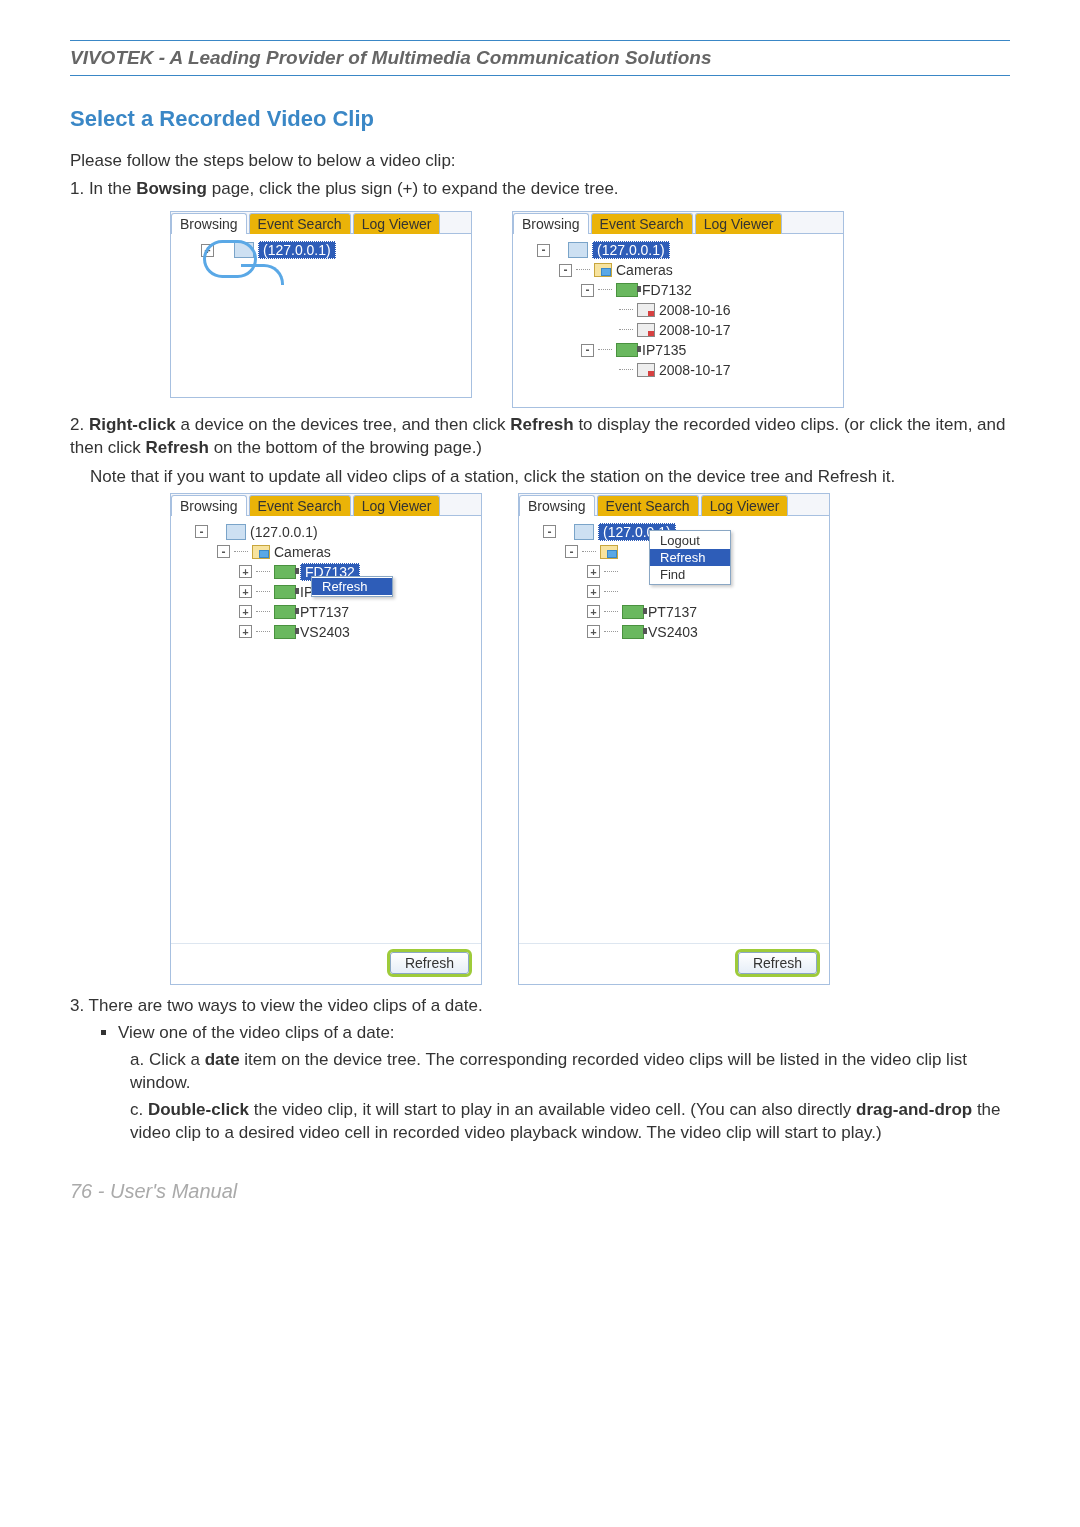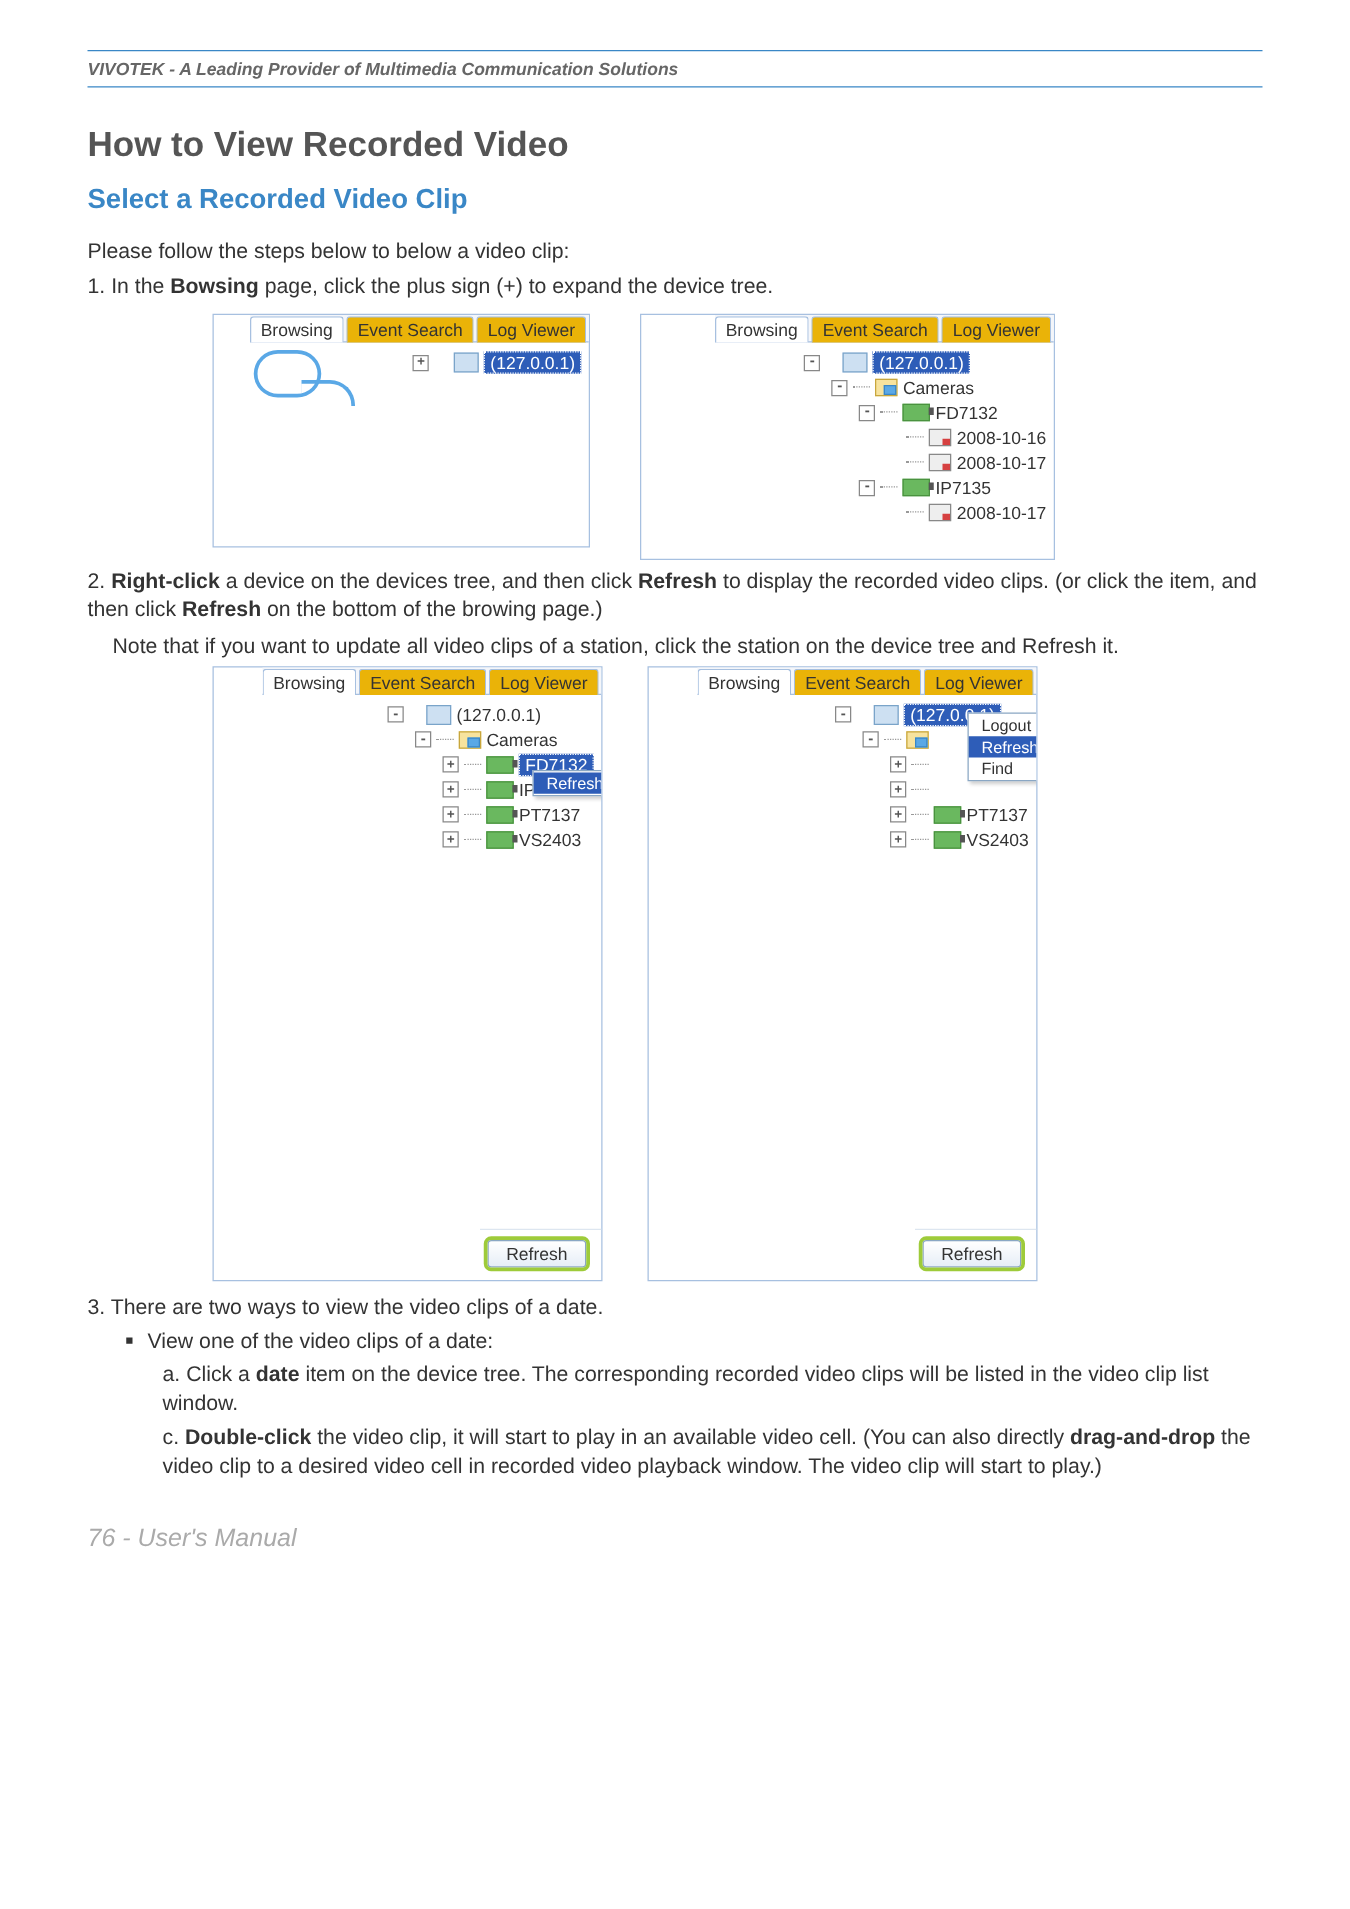--- a/index.html
+++ b/index.html
@@ -13,21 +13,21 @@
     padding: 40px 70px 40px 70px;
   }
   .hr-top {
     border-top: 1px solid #3a87c6;
     margin-bottom: 6px;
   }
   .header-text {
     font-style: italic;
     font-weight: bold;
     color: #666;
-    font-size: 14px;
+    font-size: 19px;
     margin-bottom: 6px;
   }
   .hr-bottom {
     border-top: 1px solid #3a87c6;
     margin-bottom: 30px;
   }
   h1 {
     font-size: 28px;
     color: #555;
     font-weight: bold;
@@ -60,21 +60,20 @@
 
   
   .tree-panel {
     border: 1px solid #a7c0e0;
     background: #fff;
     font-family: Tahoma, Arial, sans-serif;
     font-size: 14px;
     color: #333;
     display: flex;
     flex-direction: column;
-    align-items: flex-end;
   }
   .tabs {
     display: flex;
     border-bottom: 1px solid #a7c0e0;
     background: #f4f6fa;
   }
   .tab {
     padding: 2px 8px;
     border: 1px solid #a7c0e0;
     border-bottom: none;
@@ -197,21 +196,20 @@
   .sub-abc .row { display: flex; gap: 6px; margin-bottom: 4px; line-height: 1.35; }
 </style>
 </head>
 <body>
 
 <div class="page">
   <div class="hr-top"></div>
   <div class="header-text">VIVOTEK - A Leading Provider of Multimedia Communication Solutions</div>
   <div class="hr-bottom"></div>
 
-  <h1>How to View Recorded Video</h1>
   <h2>Select a Recorded Video Clip</h2>
 
   <div class="para">Please follow the steps below to below a video clip:</div>
 
   <div class="step">
     <span>1. In the </span><b>Bowsing</b><span> page, click the plus sign (+) to expand the device tree.</span>
   </div>
 
   <div class="row-imgs">
 

